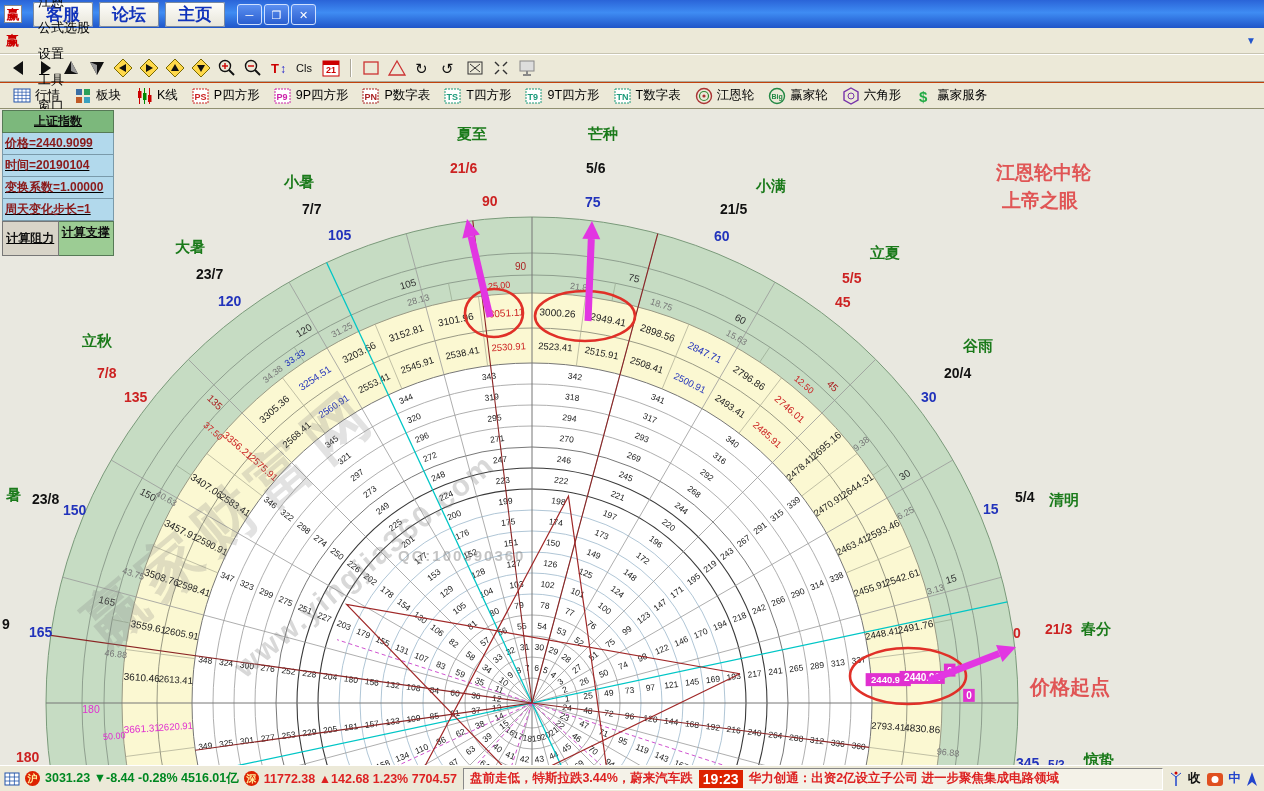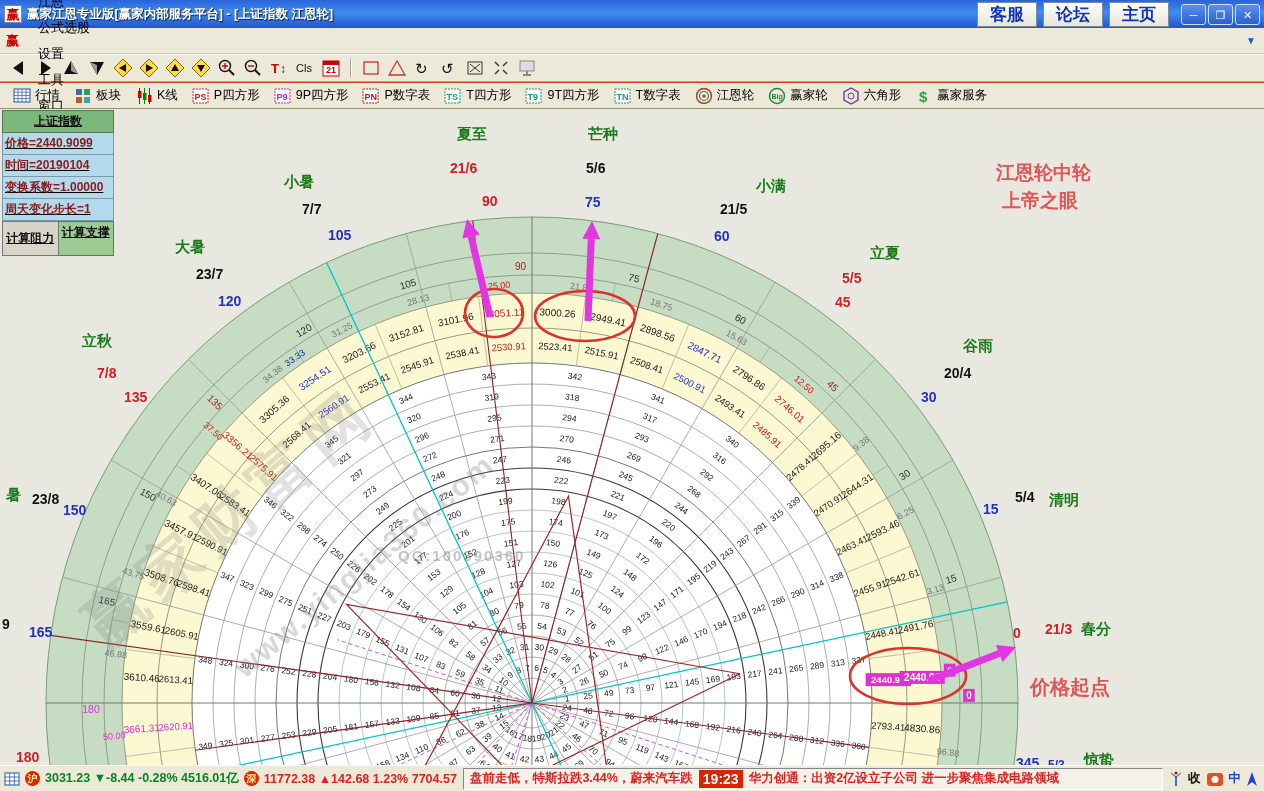--- a/index.html
+++ b/index.html
@@ -60,21 +60,20 @@
   .sb-recv { color:#111; }
   .sb-mid { color:#2244cc; }
   .ibox { display:inline-flex; align-items:center; justify-content:center; }
   text { font-family:"Liberation Sans","DejaVu Sans",sans-serif; }
 </style>
 </head>
 <body>
 
 <div class="titlebar">
   <span class="logo">赢</span>
-  <span class="wtitle">赢家江恩专业版[赢家内部服务平台] - [上证指数 江恩轮]</span>
   <span id="tbButtons"><span class="tb-btn">客服</span><span class="tb-btn">论坛</span><span class="tb-btn">主页</span></span>
   <span class="winctl" id="winCtl">
       <span>─</span>
       <span>❐</span>
       <span>✕</span>
     </span>
 </div>
 
 <div class="menubar">
   <span class="logo2">赢</span>

